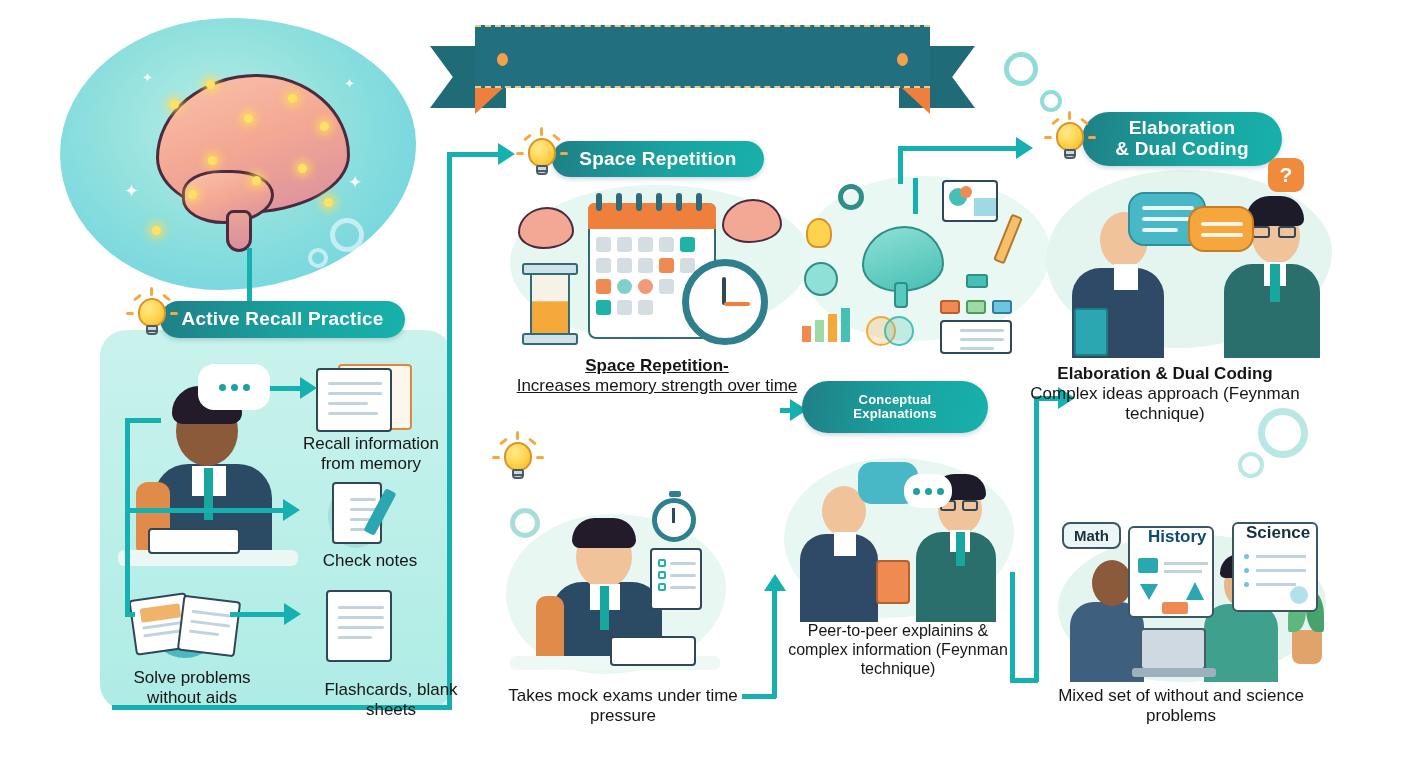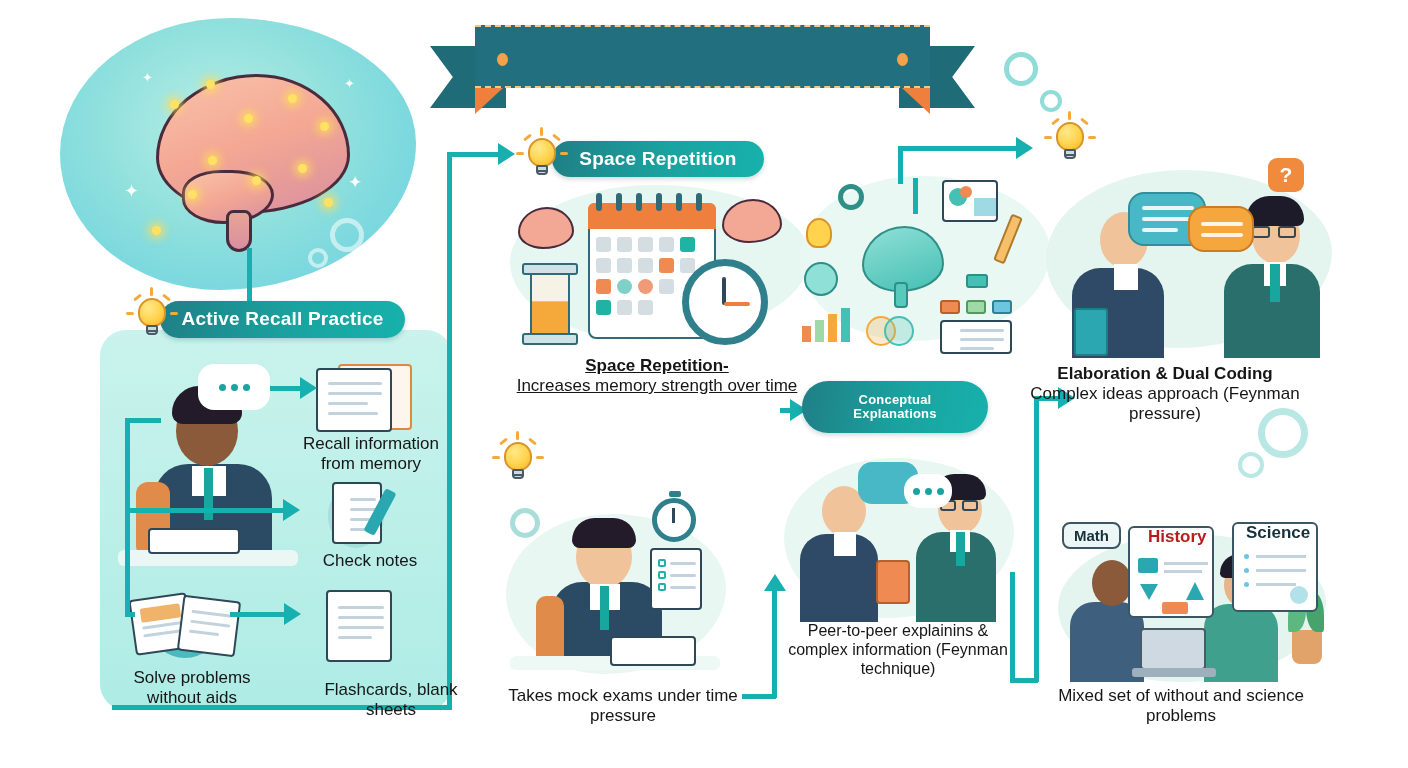--- a/index.html
+++ b/index.html
@@ -452,20 +452,24 @@
 
   <div class="bulb" style="left:1050px;top:118px;width:40px;height:44px;">
     <div class="ray" style="left:18px;top:-7px;width:3px;height:9px;"></div>
     <div class="ray" style="left:1px;top:2px;width:9px;height:3px;transform:rotate(-38deg);"></div>
     <div class="ray" style="left:30px;top:2px;width:9px;height:3px;transform:rotate(38deg);"></div>
     <div class="ray" style="left:-6px;top:18px;width:8px;height:3px;"></div>
     <div class="ray" style="left:38px;top:18px;width:8px;height:3px;"></div>
     <div class="glass"></div>
     <div class="base"></div>
   </div>
+  <div class="pill two" style="left:1082px;top:112px;width:200px;height:54px;font-size:19px;flex-direction:column;">
+    <span>Elaboration</span>
+    <span>&amp; Dual Coding</span>
+  </div>
 
   <div class="abs" style="left:1040px;top:160px;width:300px;height:192px;">
     <div class="blob" style="left:6px;top:10px;width:286px;height:178px;background:#e4f5ef;"></div>
 
     <div class="abs" style="left:32px;top:108px;width:92px;height:90px;background:#2f4a66;border-radius:28px 28px 0 0;"></div>
     <div class="head" style="left:60px;top:52px;width:48px;height:56px;background:#f0c39b;"></div>
     <div class="abs" style="left:52px;top:40px;width:66px;height:84px;background:#1d1b2a;border-radius:32px 32px 18px 18px;z-index:-1;"></div>
     <div class="abs" style="left:74px;top:104px;width:24px;height:26px;background:#fff;"></div>
     <div class="abs" style="left:34px;top:148px;width:34px;height:48px;background:#2aa7b0;border:2px solid #1b7f86;border-radius:3px;"></div>
 
@@ -484,21 +488,21 @@
     </div>
     <div class="abs" style="left:148px;top:46px;width:66px;height:46px;background:#f5a košice;background:#f5a council;background:#f5a63c;border:2px solid #c97c22;border-radius:16px;">
       <div class="abs" style="left:11px;top:14px;width:42px;height:4px;background:#fff4e4;border-radius:2px;"></div>
       <div class="abs" style="left:11px;top:25px;width:42px;height:4px;background:#fff4e4;border-radius:2px;"></div>
     </div>
   </div>
   <div class="abs" style="left:1268px;top:158px;width:36px;height:34px;background:#f08a3c;border-radius:9px;display:flex;align-items:center;justify-content:center;color:#fff;font-weight:bold;font-size:21px;z-index:42;">?</div>
 
   <div class="cap" style="left:1030px;top:364px;width:270px;">
     <b>Elaboration &amp; Dual Coding</b><br>
-    <span>Complex ideas approach (Feynman pressure)</span>
+    <span>Complex ideas approach (Feynman technique)</span>
   </div>
 
 
   <div class="abs" style="left:1048px;top:512px;width:290px;height:170px;">
     <div class="blob" style="left:10px;top:22px;width:268px;height:148px;background:#e4f5ef;"></div>
 
     <div class="abs" style="left:22px;top:90px;width:74px;height:80px;background:#3e5f7d;border-radius:24px 24px 0 0;"></div>
     <div class="head" style="left:44px;top:48px;width:40px;height:46px;background:#8a5a3b;"></div>
     <div class="abs" style="left:38px;top:40px;width:52px;height:60px;background:#1d1b2a;border-radius:26px 26px 14px 14px;z-index:-1;"></div>
     <div class="abs" style="left:156px;top:92px;width:74px;height:78px;background:#3fa08d;border-radius:24px 24px 0 0;"></div>
@@ -525,18 +529,18 @@
     <div class="abs" style="left:10px;top:30px;width:5px;height:5px;background:#6cc6e0;border-radius:50%;"></div>
     <div class="abs" style="left:22px;top:31px;width:50px;height:3px;background:#c2d3de;"></div>
     <div class="abs" style="left:10px;top:44px;width:5px;height:5px;background:#6cc6e0;border-radius:50%;"></div>
     <div class="abs" style="left:22px;top:45px;width:50px;height:3px;background:#c2d3de;"></div>
     <div class="abs" style="left:10px;top:58px;width:5px;height:5px;background:#6cc6e0;border-radius:50%;"></div>
     <div class="abs" style="left:22px;top:59px;width:40px;height:3px;background:#c2d3de;"></div>
     <div class="abs" style="left:56px;top:62px;width:18px;height:18px;background:#9fd9e4;border-radius:50%;opacity:.8"></div>
   </div>
 
   <div class="tag" style="left:1062px;top:522px;">Math</div>
-  <div class="tag" style="left:1138px;top:524px;border:none;background:transparent;font-size:17px;color:#b91c1c;">History</div>
+  <div class="tag" style="left:1138px;top:524px;border:none;background:transparent;font-size:17px;color:#0c4a6e;">History</div>
   <div class="tag" style="left:1236px;top:520px;border:none;background:transparent;font-size:17px;color:#16313c;">Science</div>
 
   <div class="cap" style="left:1046px;top:686px;width:270px;">Mixed set of without and science problems</div>
 
 </div>
 
 </body></html>

